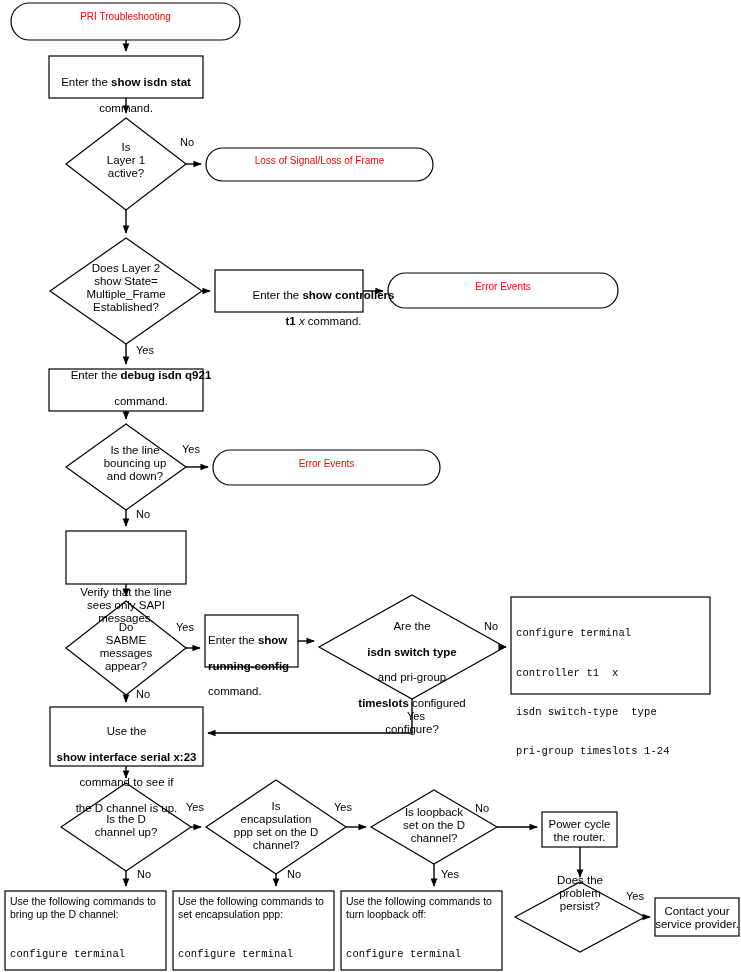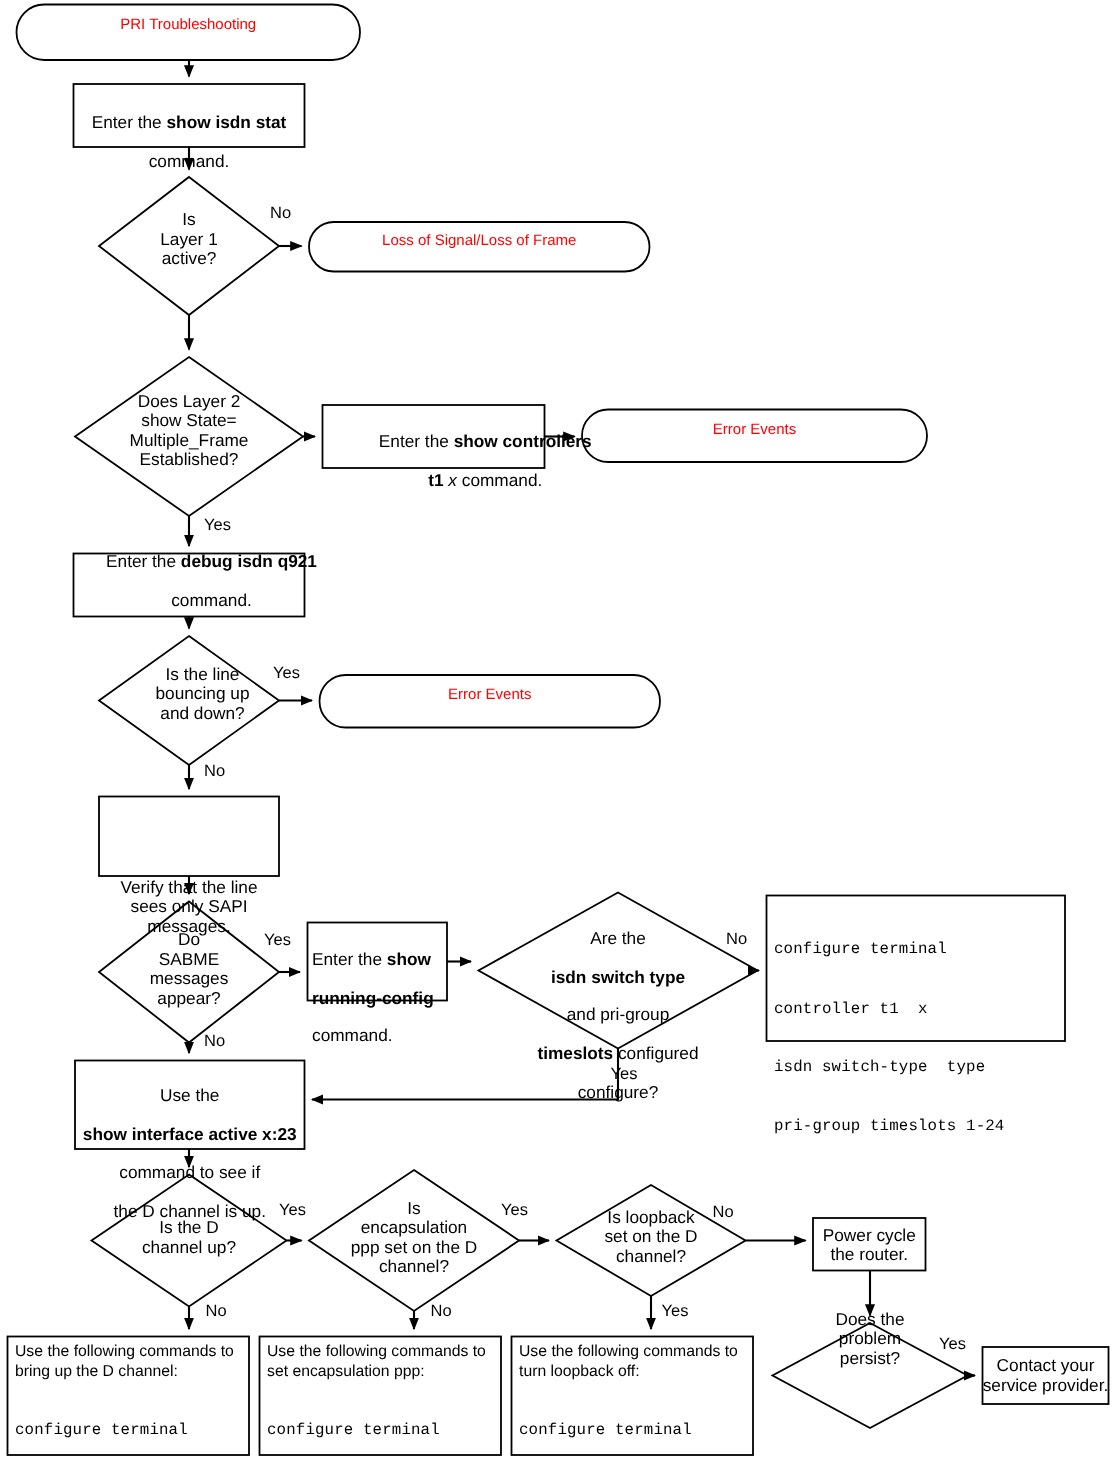--- a/index.html
+++ b/index.html
@@ -278,21 +278,21 @@
     <div class="mono">
       <div>configure terminal</div>
       <div>controller t1  x</div>
       <div>isdn switch-type  type</div>
       <div>pri-group timeslots 1-24</div>
     </div>
   </div>
 
   <div class="lbl proc-text" style="left:50px; top:712px; width:153px;">
     <span>Use the</span><br>
-    <b>show interface active x:23</b><br>
+    <b>show interface serial x:23</b><br>
     <span>command to see if</span><br>
     <span>the D channel is up.</span>
   </div>
 
   <div class="lbl dec-text" style="left:76px; top:813px; width:100px;">Is the D
 channel up?</div>
 
   <div class="lbl dec-text" style="left:209px; top:800px; width:134px;">Is
 encapsulation
 ppp set on the D

